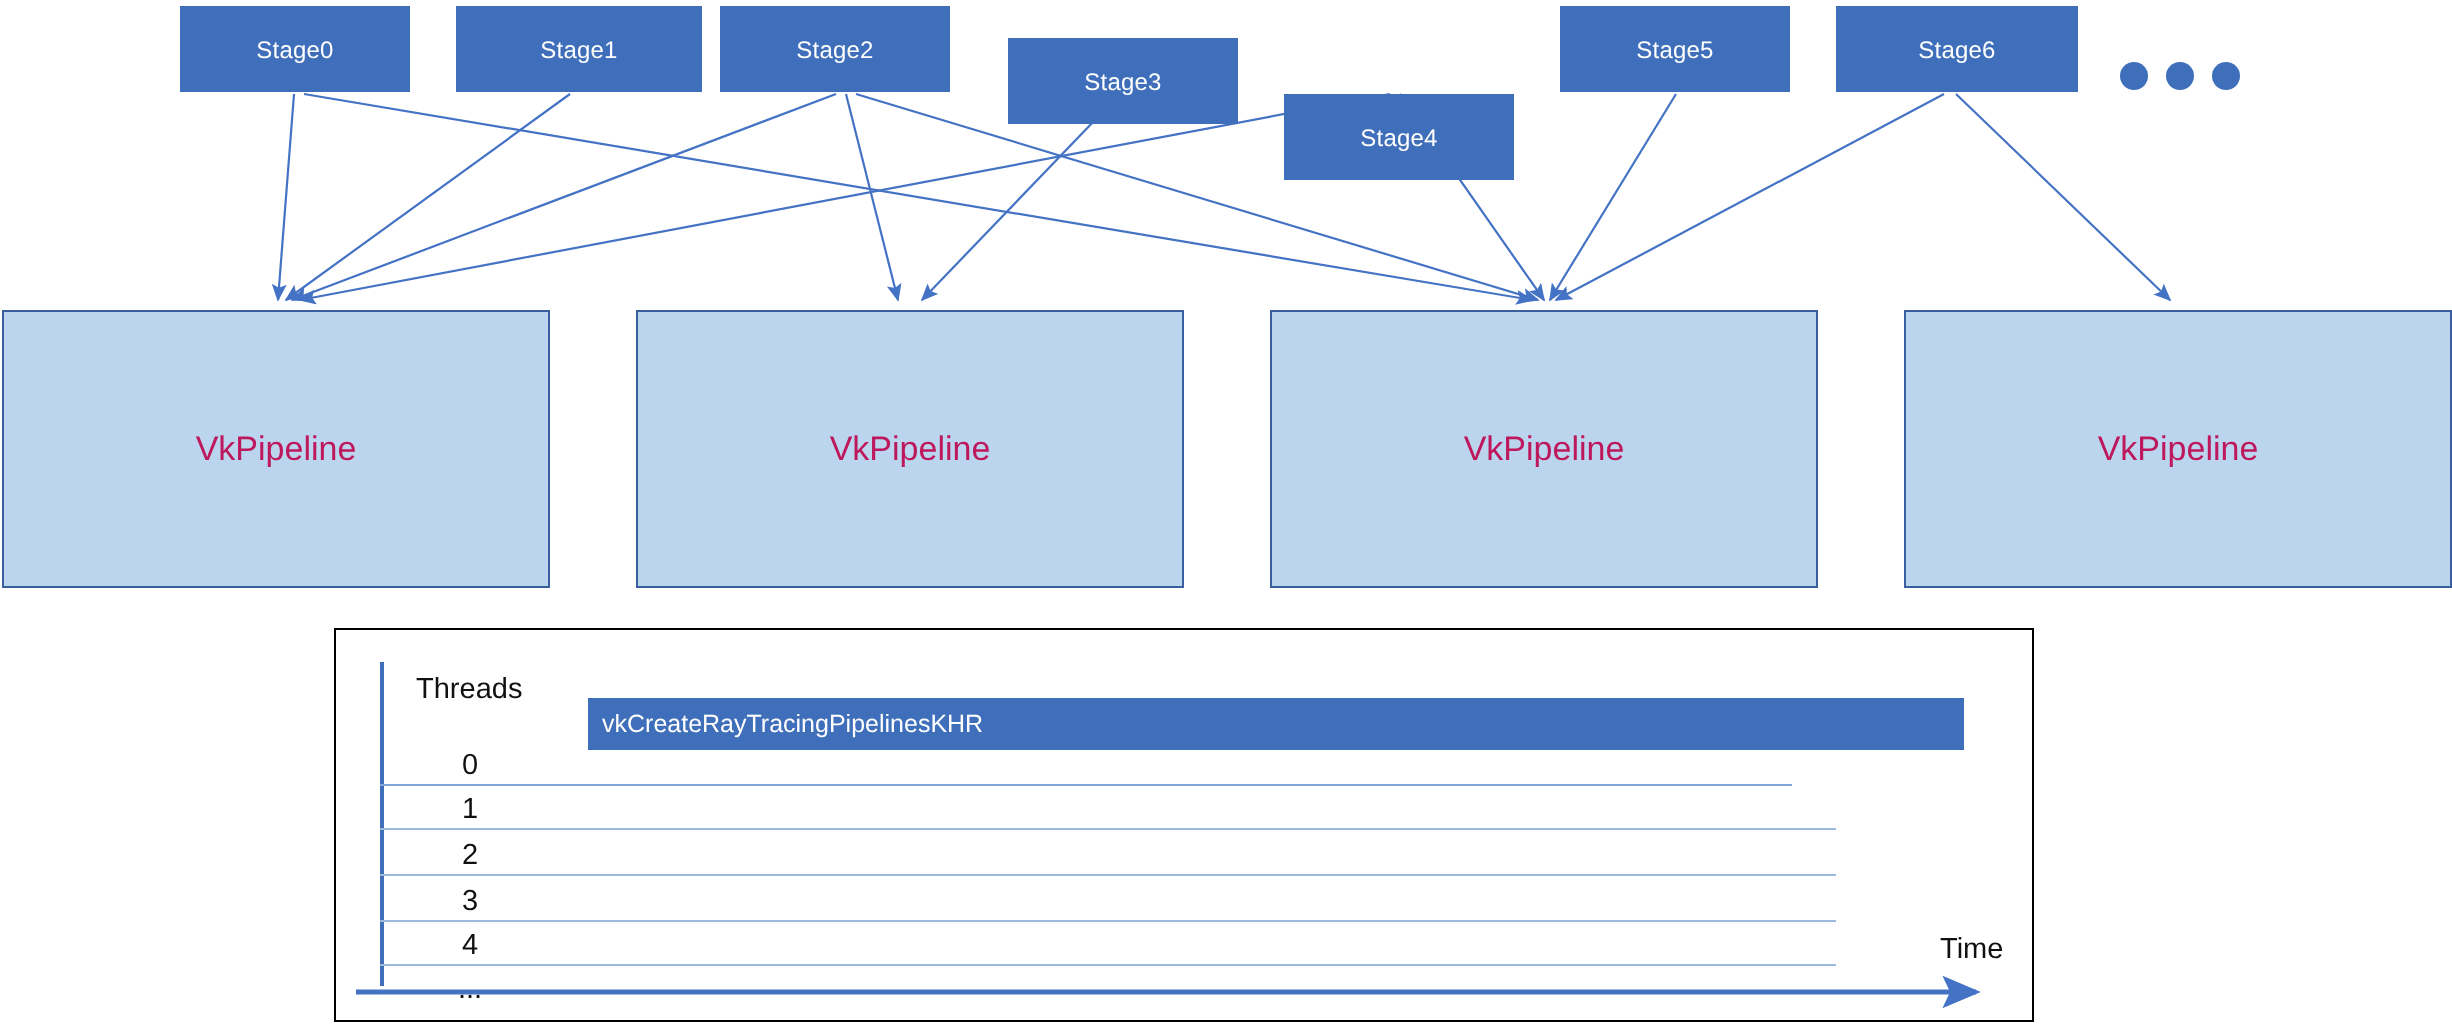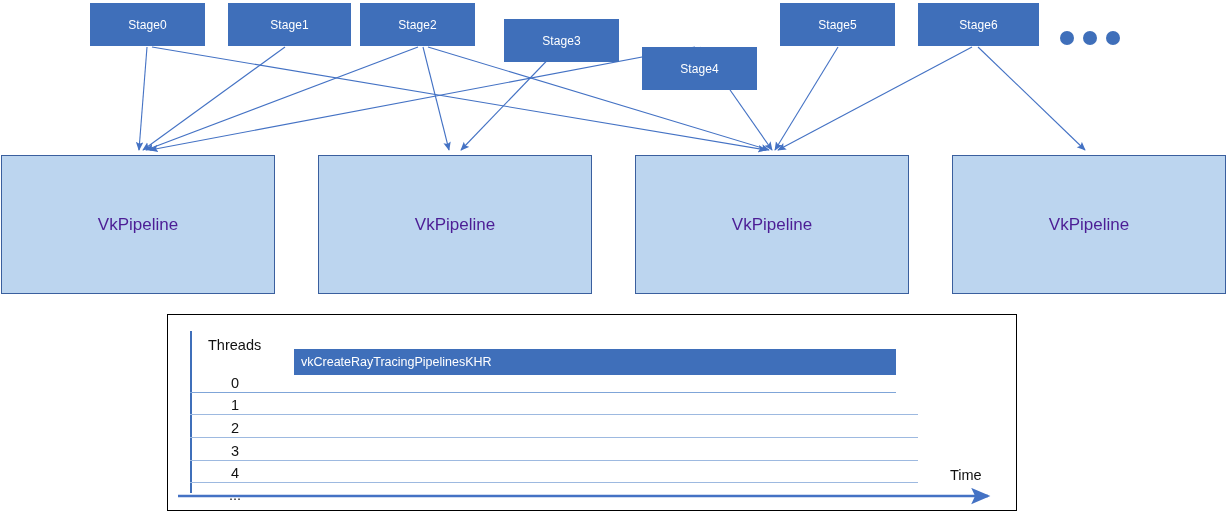--- a/index.html
+++ b/index.html
@@ -35,21 +35,21 @@
   }
 
   
   .pipeline-box{
     position:absolute;
     height:139px;
     background:#bcd5ef;
     border:1.5px solid #3a5f9e;
     box-sizing:border-box;
     display:flex;align-items:center;justify-content:center;
-    color:#4c1d95;
+    color:#be185d;
     font-size:17px;
   }
 
   
   #timeline-panel{
     position:absolute;
     left:167px;top:314px;width:850px;height:197px;
     background:#ffffff;
     border:1.6px solid #000000;
     box-sizing:border-box;
@@ -72,21 +72,21 @@
     position:absolute;
     background:#3f6fba;
     color:#ffffff;
     font-size:12.5px;
     display:flex;align-items:center;
     padding-left:7px;
     box-sizing:border-box;
     white-space:nowrap;
   }
   .tl-time-label{
-    position:absolute;font-size:14.5px;color:#111;
+    position:absolute;font-size:14.5px;color:#111;margin-left:20px;
   }
   .tl-axis-arrow{position:absolute;left:10px;top:172px;width:822px;height:18px;}
 </style>
 </head>
 <body>
 
 <div id="canvas">
 
   <svg id="links" viewBox="0 0 1226 518" xmlns="http://www.w3.org/2000/svg">
     <defs>
@@ -161,21 +161,21 @@
           <div class="tl-row-label" style="top: 82px;">1</div>
           <div class="tl-rowline" style="top: 99px; left: 22px; width: 728px;"></div>
           <div class="tl-row-label" style="top: 105px;">2</div>
           <div class="tl-rowline" style="top: 122px; left: 22px; width: 728px;"></div>
           <div class="tl-row-label" style="top: 128px;">3</div>
           <div class="tl-rowline" style="top: 145px; left: 22px; width: 728px;"></div>
           <div class="tl-row-label" style="top: 150px;">4</div>
           <div class="tl-rowline" style="top: 167px; left: 22px; width: 728px;"></div>
           <div class="tl-row-label" style="top: 172px;">...</div>
         </div>
-      <div class="tl-bar" id="tl-bar" style="left: 126px; top: 34px; width: 602px; height: 26px;">
+      <div class="tl-bar" id="tl-bar" style="left: 126px; top: 34px; width: 688px; height: 26px;">
         <span>vkCreateRayTracingPipelinesKHR</span>
       </div>
       <div class="tl-time-label" id="tl-time-label" style="left: 782px; top: 152px;">Time</div>
       <svg class="tl-axis-arrow" viewBox="0 0 822 18" xmlns="http://www.w3.org/2000/svg">
         <defs>
           <marker id="tah" markerWidth="9" markerHeight="9" refX="7" refY="3.4" orient="auto" markerUnits="strokeWidth">
             <path d="M0,0 L8,3.4 L0,6.8 L1.6,3.4 z" fill="#4472c4"></path>
           </marker>
         </defs>
         <line x1="0" y1="9" x2="810" y2="9" stroke="#4472c4" stroke-width="2.4" marker-end="url(#tah)"></line>

